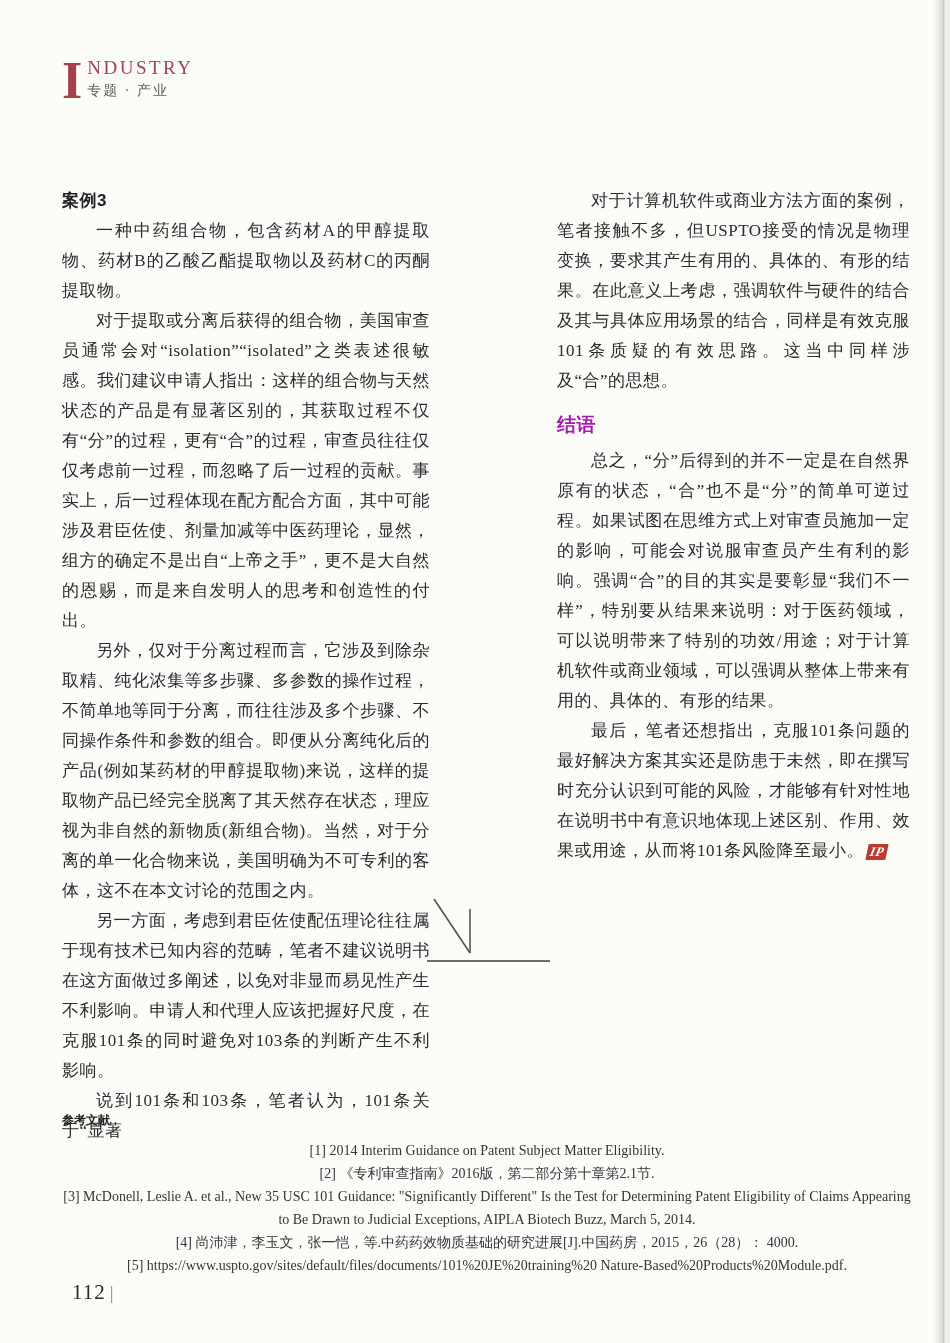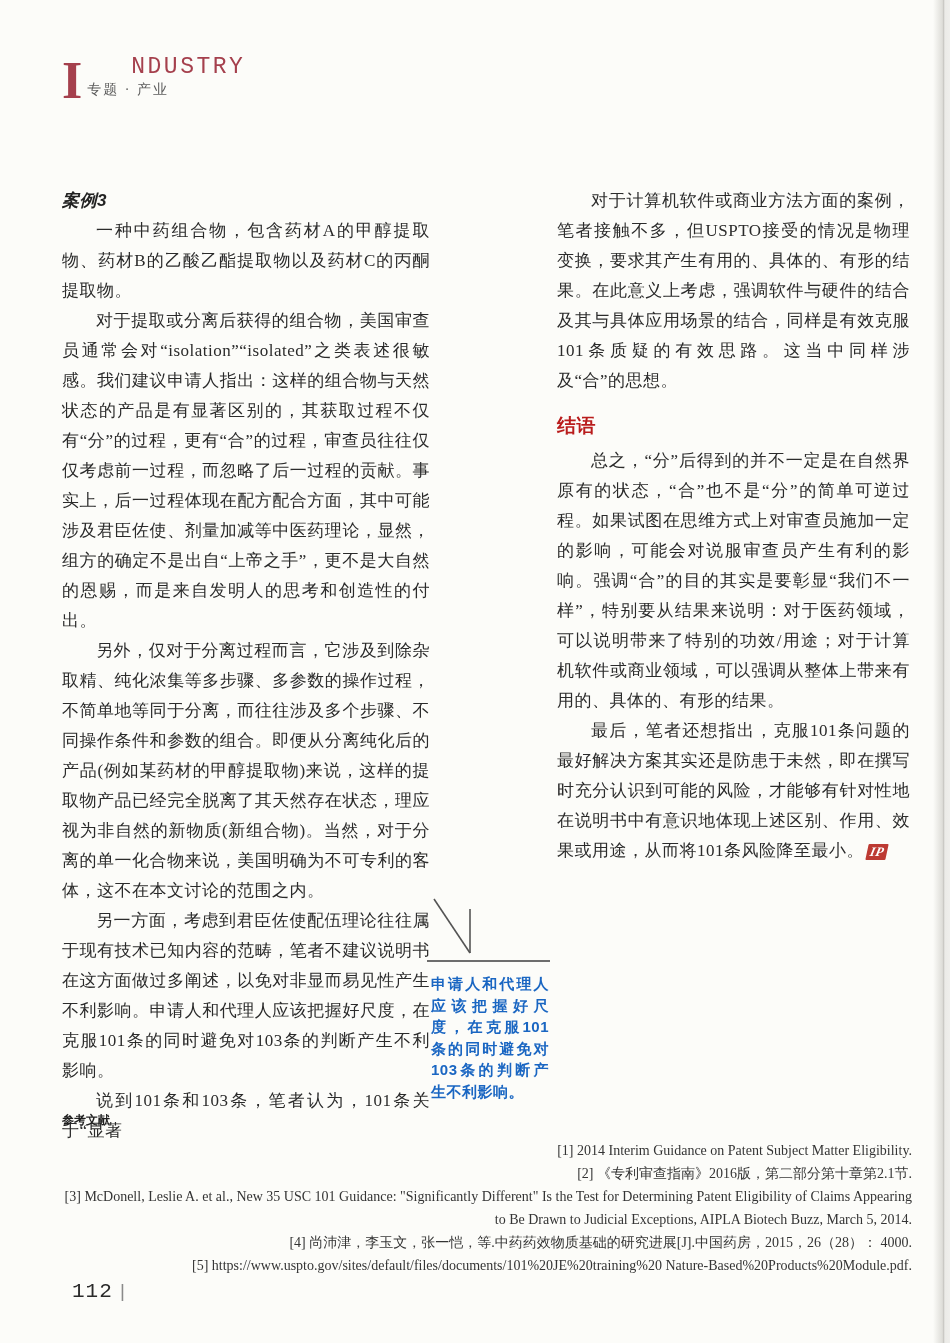--- a/index.html
+++ b/index.html
@@ -29,25 +29,24 @@
     display: flex; align-items: flex-start;
   }
   .initial {
     font-family: "Liberation Serif", serif;
     font-size: 52px; line-height: 46px;
     font-weight: bold;
     color: #a5404d;
   }
   .header-right { margin-left: 5px; }
   .magazine {
-    font-family: Liberation Mono, monospace;
-    font-size: 23px; line-height: 19px;
+    font-family: Liberation Serif, serif;
+    font-size: 19px; line-height: 19px;
     letter-spacing: 2.5px;
     color: #a5404d;
-    margin-left: 44px;
   }
   .section-title {
     margin-top: 3px;
     font-size: 14px; line-height: 20px;
     color: #5c5c5c;
     letter-spacing: 2px;
   }
   
   .col {
     position: absolute;
@@ -58,27 +57,27 @@
     letter-spacing: 0.5px;
   }
   .col-left  { left: 62px;  top: 186px; width: 368px; }
   .col-right { left: 557px; top: 186px; width: 353px; }
   .col p { margin: 0; text-indent: 2em; }
   .col p.noindent { text-indent: 0; }
   .case-heading {
     margin: 0 0 0 0;
     font-family: "Liberation Sans", "DejaVu Sans", sans-serif;
     font-size: 17px; line-height: 30px;
-    font-weight: bold; color: #222; font-style: italic;
+    font-weight: bold; color: #222;
   }
   .conclusion-heading {
     margin: 16px 0 6px 0;
-    font-family: Liberation Serif, serif;
+    font-family: Liberation Mono, monospace;
     font-size: 19px; line-height: 28px;
-    font-weight: bold; color: #b91c1c;
+    font-weight: bold; color: #a21caf;
   }
   .ip-mark {
     display: inline-block;
     margin-left: 3px;
     padding: 0 3px;
     background: #bd3a33;
     color: #fff;
     font-family: "Liberation Serif", serif;
     font-style: italic; font-weight: bold;
     font-size: 13px; line-height: 16px;
@@ -108,26 +107,26 @@
     color: #343434;
   }
   .ref-heading {
     margin: 0 0 10px 0;
     font-family: "Liberation Sans", "DejaVu Sans", sans-serif;
     font-size: 12px; font-weight: bold; color: #1e1e1e;
   }
   .references p {
     margin: 0;
     font-size: 14px; line-height: 23px;
-    text-align: right;
+    text-align: center;
   }
   
   .page-number {
     position: absolute; left: 72px; top: 1280px;
-    font-family: Liberation Mono, monospace;
+    font-family: Liberation Serif, serif;
     font-size: 21px; color: #2a2a2a; letter-spacing: 1px;
     display: flex; align-items: center;
   }
   .page-number .bar { color: #8a8a8a; font-weight: 300; margin-left: 4px; font-size: 19px; }
 </style>
 </head>
 <body>
 
 <div class="page">
 
@@ -155,21 +154,20 @@
     <h3 class="conclusion-heading">结语</h3>
     <p>总之，“分”后得到的并不一定是在自然界原有的状态，“合”也不是“分”的简单可逆过程。如果试图在思维方式上对审查员施加一定的影响，可能会对说服审查员产生有利的影响。强调“合”的目的其实是要彰显“我们不一样”，特别要从结果来说明：对于医药领域，可以说明带来了特别的功效/用途；对于计算机软件或商业领域，可以强调从整体上带来有用的、具体的、有形的结果。</p>
     <p><span>最后，笔者还想指出，克服101条问题的最好解决方案其实还是防患于未然，即在撰写时充分认识到可能的风险，才能够有针对性地在说明书中有意识地体现上述区别、作用、效果或用途，从而将101条风险降至最小。</span><span class="ip-mark">IP</span></p>
   </section>
 
   <svg class="pq-arrow" width="60" height="62" viewBox="0 0 60 62">
     <line x1="4" y1="3" x2="40" y2="57" stroke="#555" stroke-width="1.6"></line>
     <line x1="40" y1="13" x2="40" y2="57" stroke="#555" stroke-width="1.6"></line>
   </svg>
   <div class="pq-rule"></div>
-  <div class="pull-quote">申请人和代理人应该把握好尺度，在克服101条的同时避免对103条的判断产生不利影响。</div>
 
   <section class="references">
     <h4 class="ref-heading">参考文献</h4>
     <p>[1] 2014 Interim Guidance on Patent Subject Matter Eligibility.</p>
     <p>[2] 《专利审查指南》2016版，第二部分第十章第2.1节.</p>
     <p>[3] McDonell, Leslie A. et al., New 35 USC 101 Guidance: "Significantly Different" Is the Test for Determining Patent Eligibility of Claims Appearing to Be Drawn to Judicial Exceptions, AIPLA Biotech Buzz, March 5, 2014.</p>
     <p>[4] 尚沛津，李玉文，张一恺，等.中药药效物质基础的研究进展[J].中国药房，2015，26（28）： 4000.</p>
     <p>[5] https://www.uspto.gov/sites/default/files/documents/101%20JE%20training%20 Nature-Based%20Products%20Module.pdf.</p>
   </section>
 

